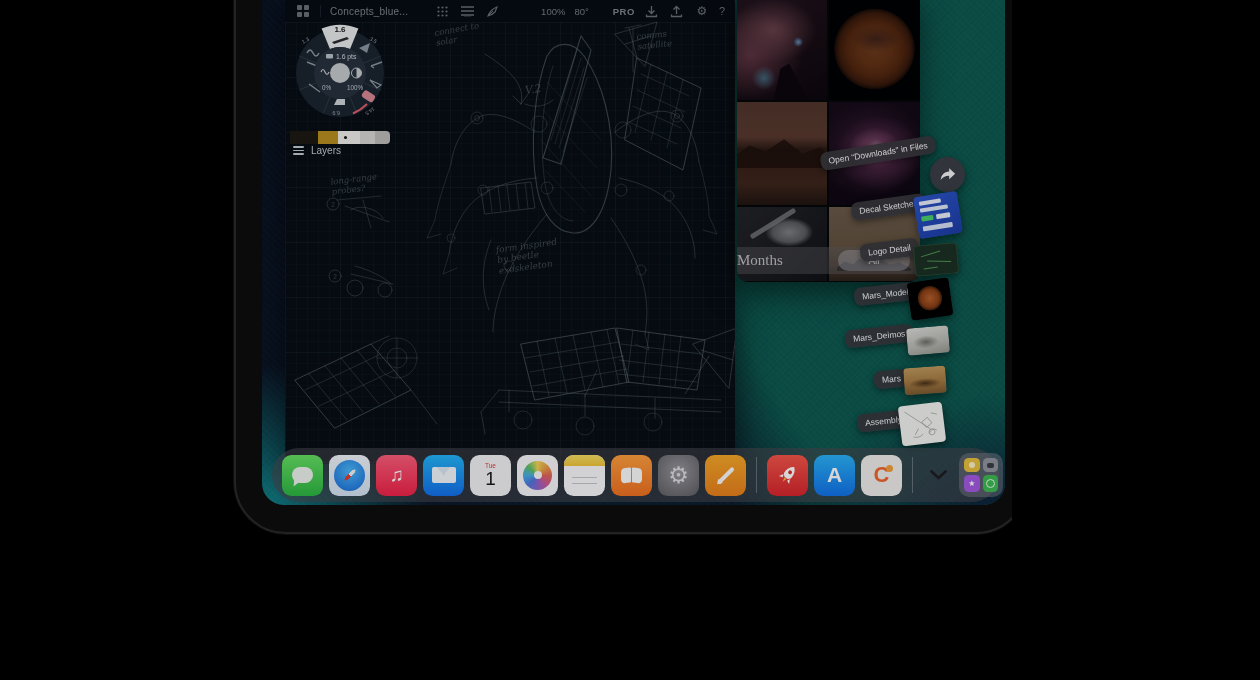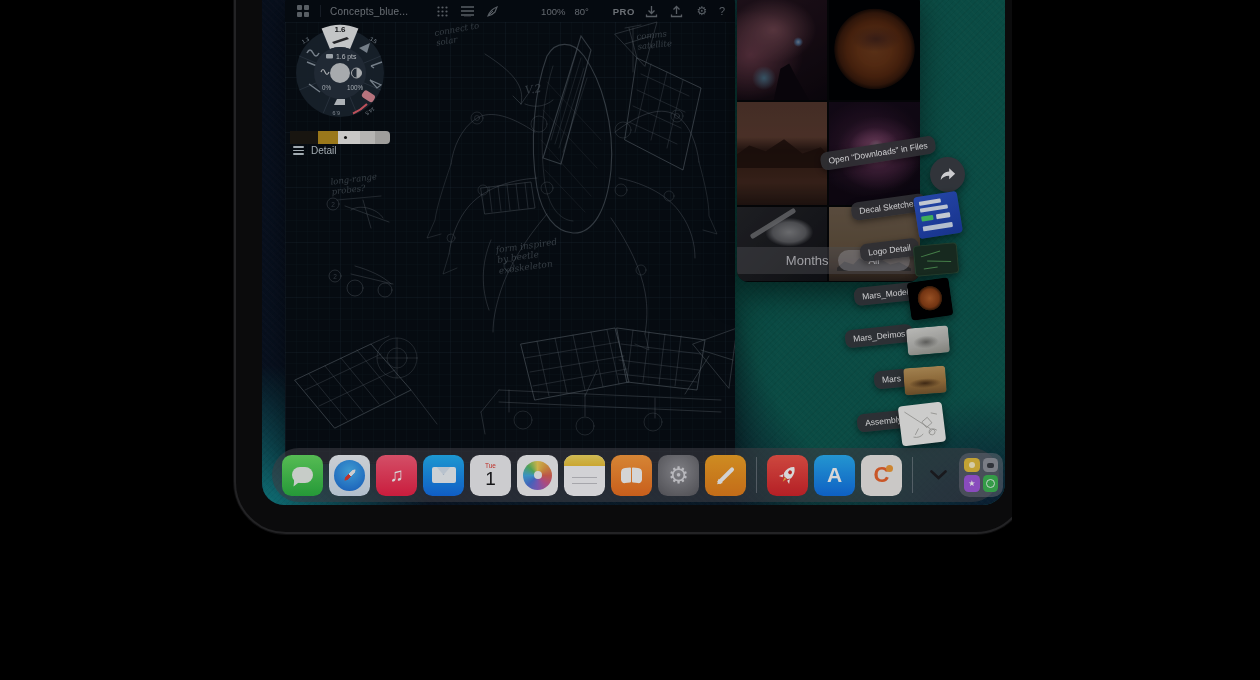--- a/index.html
+++ b/index.html
@@ -91,21 +91,21 @@
   .ph5{left:0;top:215px;width:90px;height:74px;background:
     radial-gradient(ellipse 30px 18px at 58% 34%, #d8d8da 0%, #9a9a9e 55%, rgba(120,120,124,0) 80%),
     linear-gradient(135deg,#3c3c40 0%, #2a2a2e 60%, #1c1c20 100%);}
   .ph5::after{content:"";position:absolute;left:10px;top:14px;width:52px;height:5px;background:#cfcfd2;transform:rotate(-32deg);border-radius:2px;opacity:.8;}
   .ph6{left:92px;top:215px;width:91px;height:74px;background:
     linear-gradient(180deg,#b59878 0%, #a8induced 0,#a88a66 55%, #8a6a4e 75%, #4a382a 100%);}
   .ph6::after{content:"";position:absolute;left:8px;bottom:10px;width:74px;height:16px;background:#241a12;
     clip-path:polygon(0 80%,10% 40%,22% 60%,30% 20%,44% 55%,60% 30%,72% 60%,84% 45%,100% 85%,100% 100%,0 100%);}
   .ph-bar{position:absolute;left:0;bottom:8px;width:100%;height:27px;background:rgba(90,90,96,.45);
     display:flex;align-items:center;z-index:3;}
-  .ph-seg{flex:1;text-align:right;color:#d6d6da;font-size:13px;opacity:.85;}
+  .ph-seg{flex:1;text-align:left;color:#d6d6da;font-size:15px;opacity:.85;font-family:Liberation Serif, serif;}
   .ph-pill{position:absolute;right:10px;top:3px;width:72px;height:21px;border-radius:11px;background:rgba(190,190,198,.38);
     display:flex;align-items:center;justify-content:center;color:#ececf0;font-size:10px;}
 
   
   .drag-layer{position:absolute;inset:0;z-index:40;}
   .dlabel{position:absolute;background:rgba(56,56,61,.94);color:#f3f3f5;font-size:8.5px;
     padding:4px 8px;border-radius:7px;white-space:nowrap;box-shadow:0 2px 6px rgba(0,0,0,.45);}
   .dthumb{position:absolute;border-radius:4px;box-shadow:0 3px 8px rgba(0,0,0,.5);overflow:hidden;}
   .share-btn{position:absolute;left:668px;top:177px;width:35px;height:35px;border-radius:50%;
     background:#3b3f45;display:flex;align-items:center;justify-content:center;box-shadow:0 3px 8px rgba(0,0,0,.5);}
@@ -388,21 +388,21 @@
         <span class="sw" style="width:15px;background:#d8d7d3;"></span>
         <span class="sw" style="width:15px;background:#bebdb9;"></span>
       </div>
 
       <div class="layers-row">
         <span class="ham">
             <i></i>
             <i></i>
             <i></i>
           </span>
-        <span>Detail</span>
+        <span>Layers</span>
       </div>
     </div>
 
     <div class="win-photos">
       <div class="ph ph1"></div>
       <div class="ph ph2"></div>
       <div class="ph ph3"></div>
       <div class="ph ph4"></div>
       <div class="ph ph5"></div>
       <div class="ph ph6" style="background:linear-gradient(180deg,#b59878 0%,#a88a66 55%,#8a6a4e 75%,#4a382a 100%);"></div>

